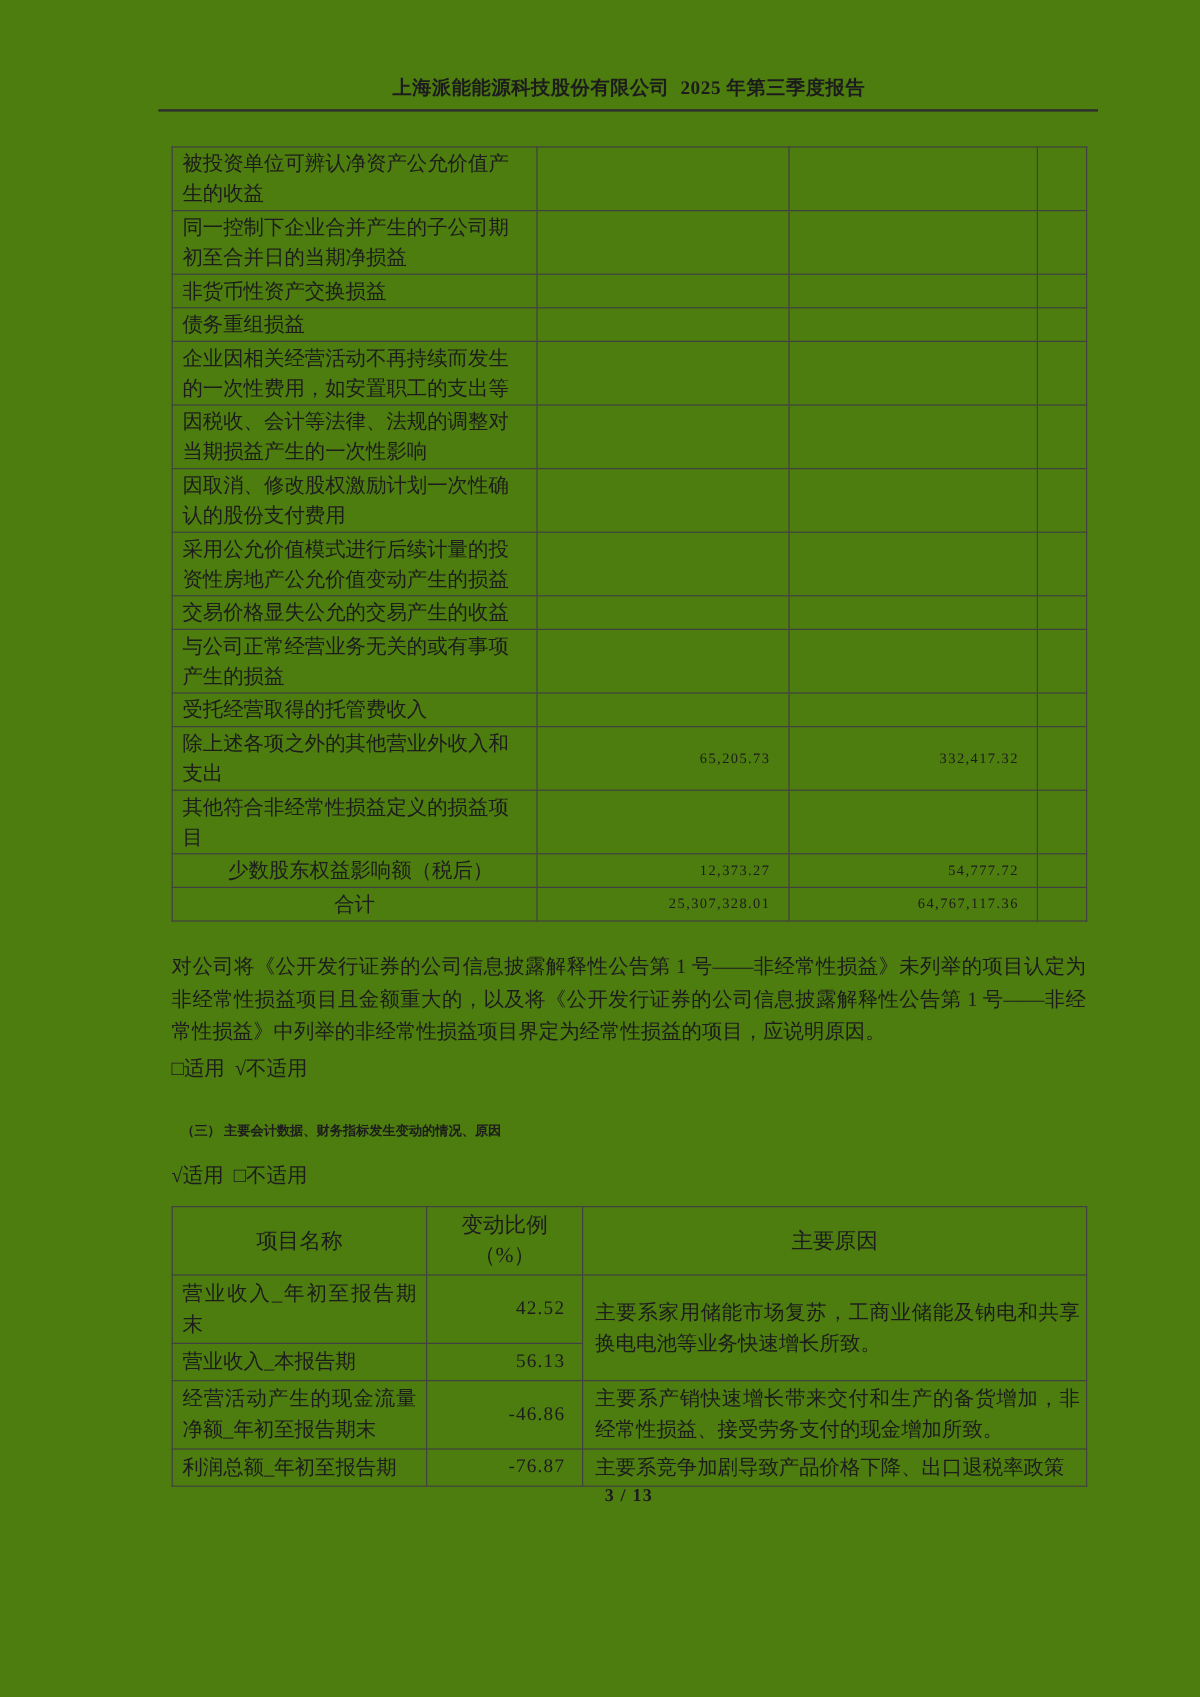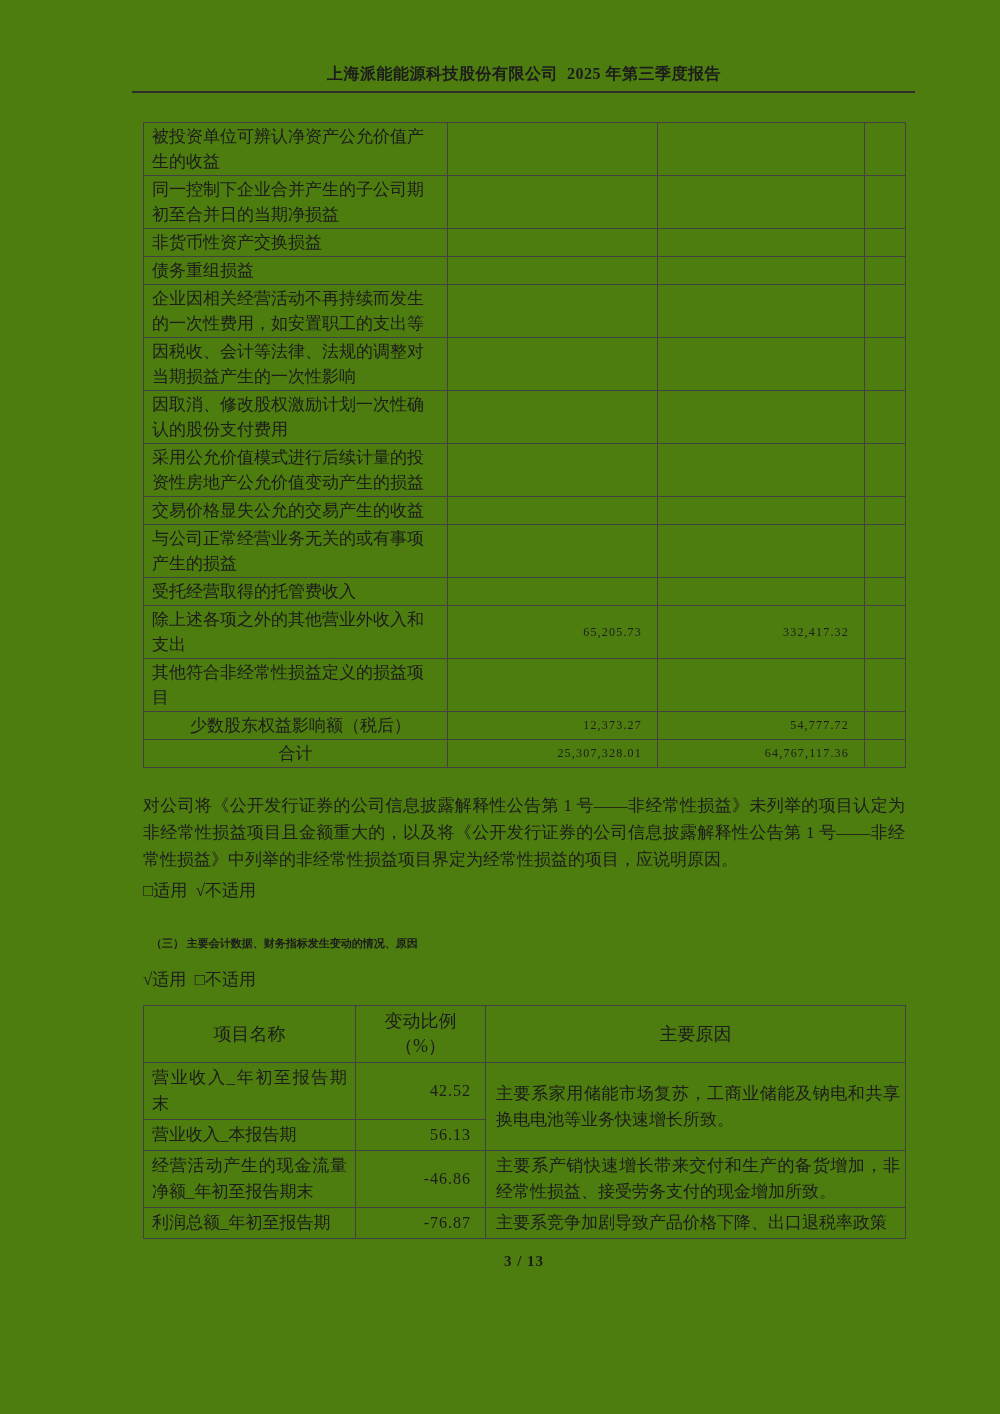--- a/index.html
+++ b/index.html
@@ -95,21 +95,21 @@
   .t2 td.num {
     text-align: right;
     padding-right: 14px;
     font-size: 16px;
     letter-spacing: 1px;
     white-space: nowrap;
     vertical-align: middle;
   }
   .t2 td.reason { padding-left: 10px; padding-right: 5px; }
   .footer {
-    margin-top: 14px;
+    margin-top: 0;
     text-align: center;
     font-size: 15px;
     font-weight: bold;
     letter-spacing: 1px;
   }
 </style>
 </head>
 <body>
 
 <div class="page">

